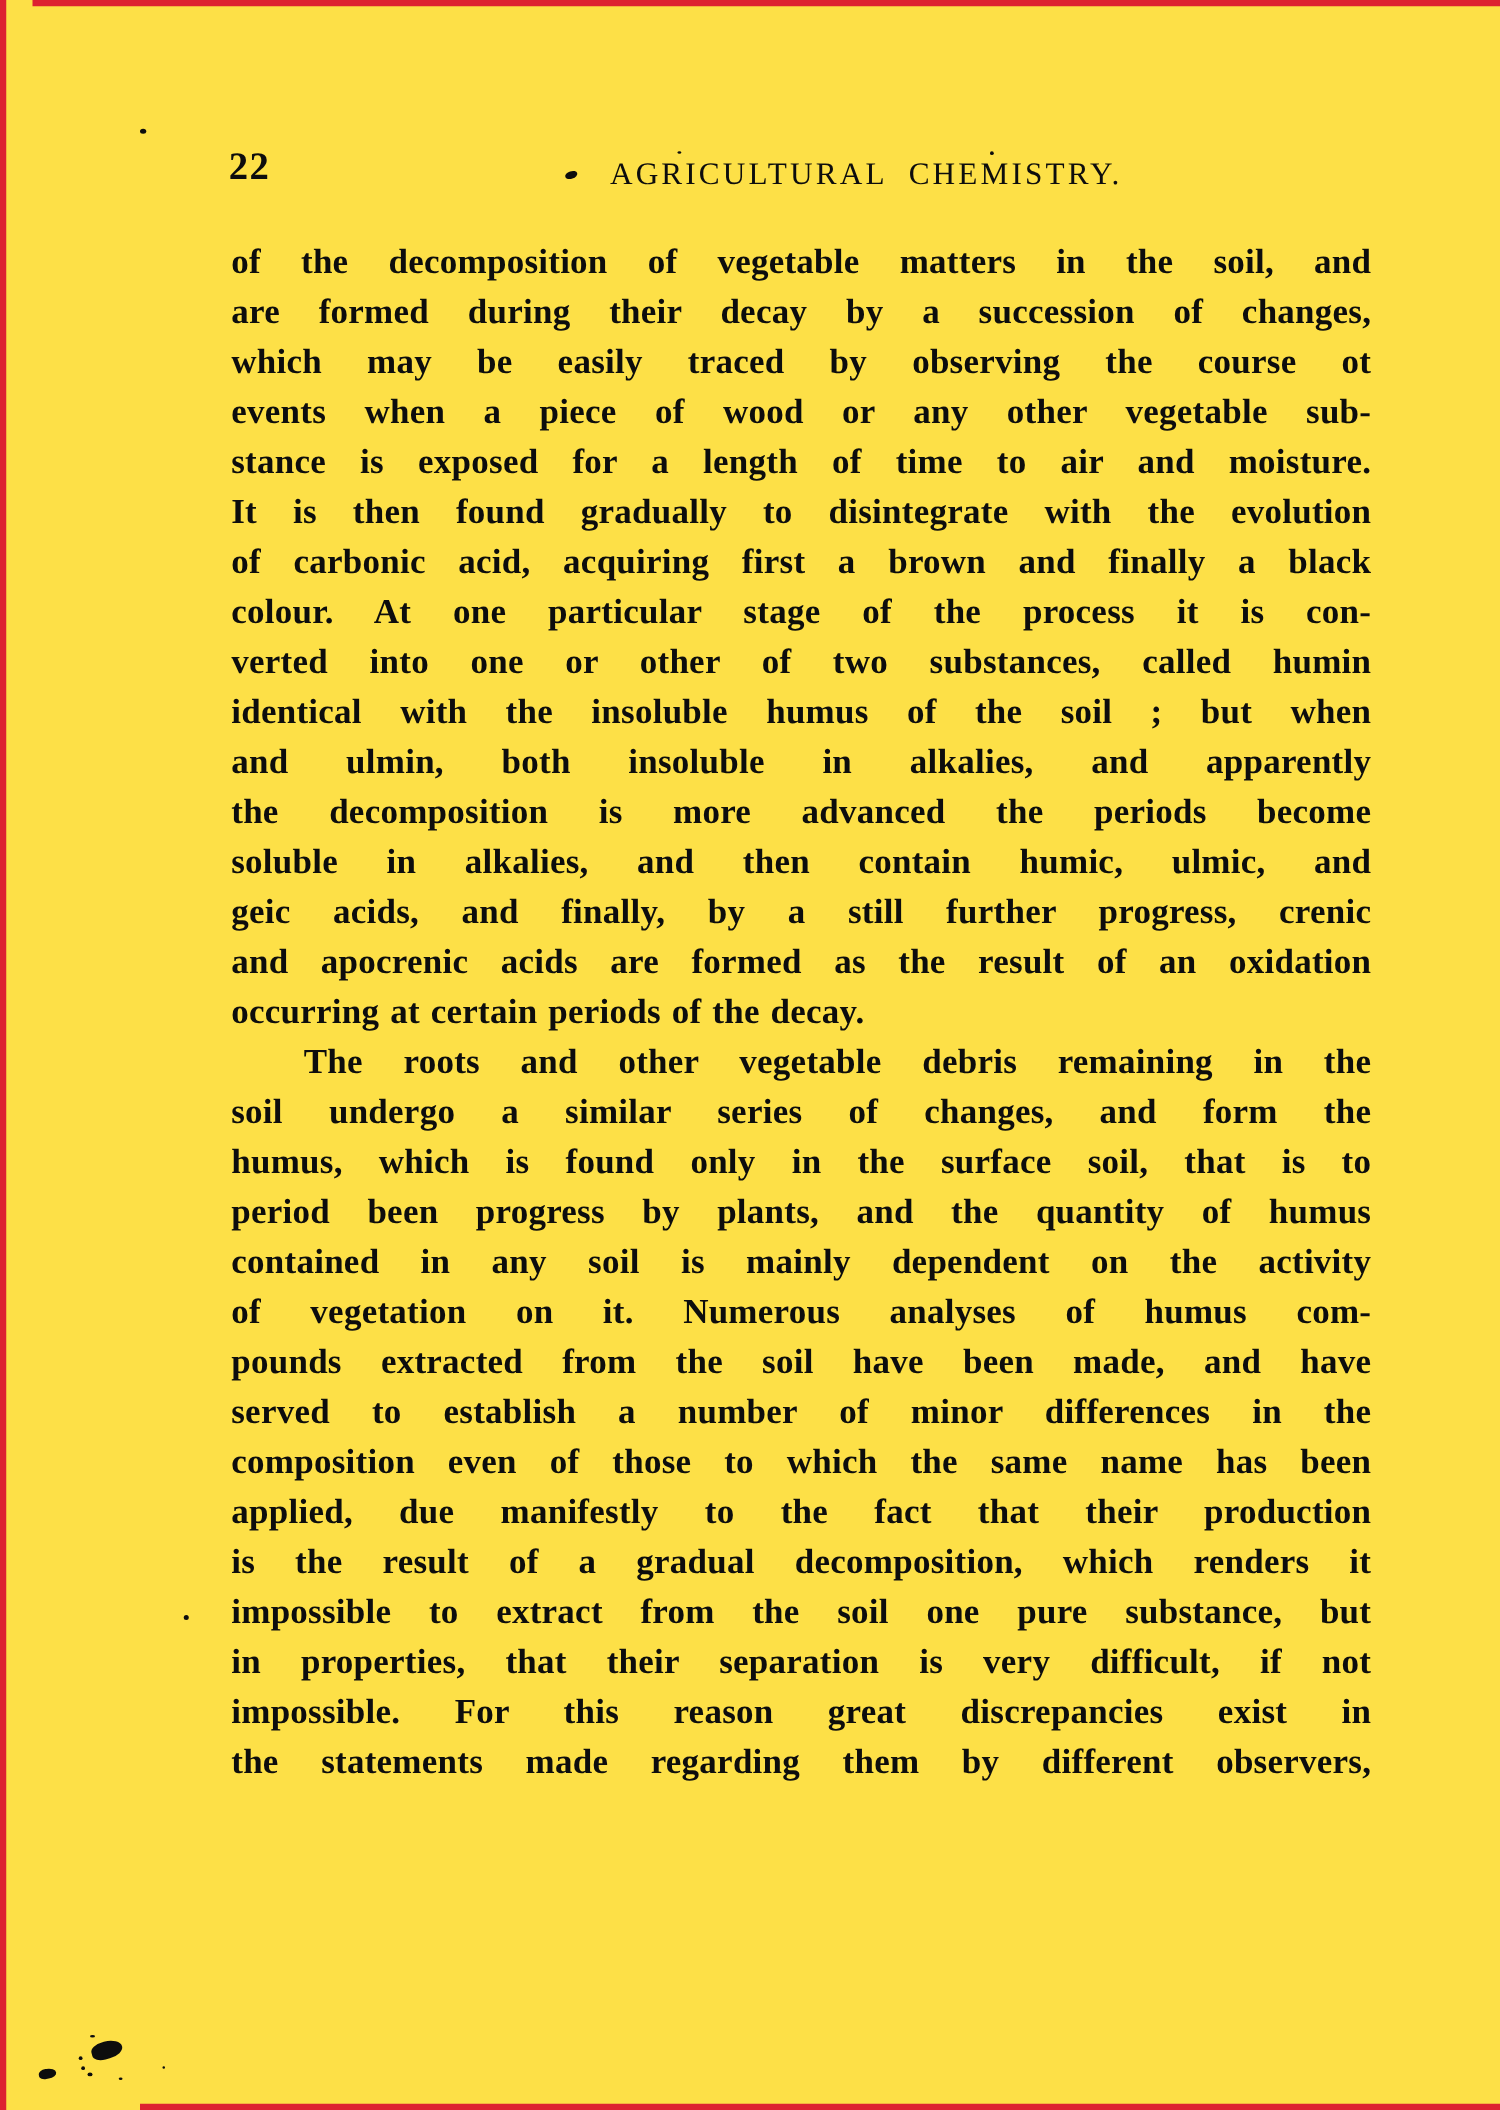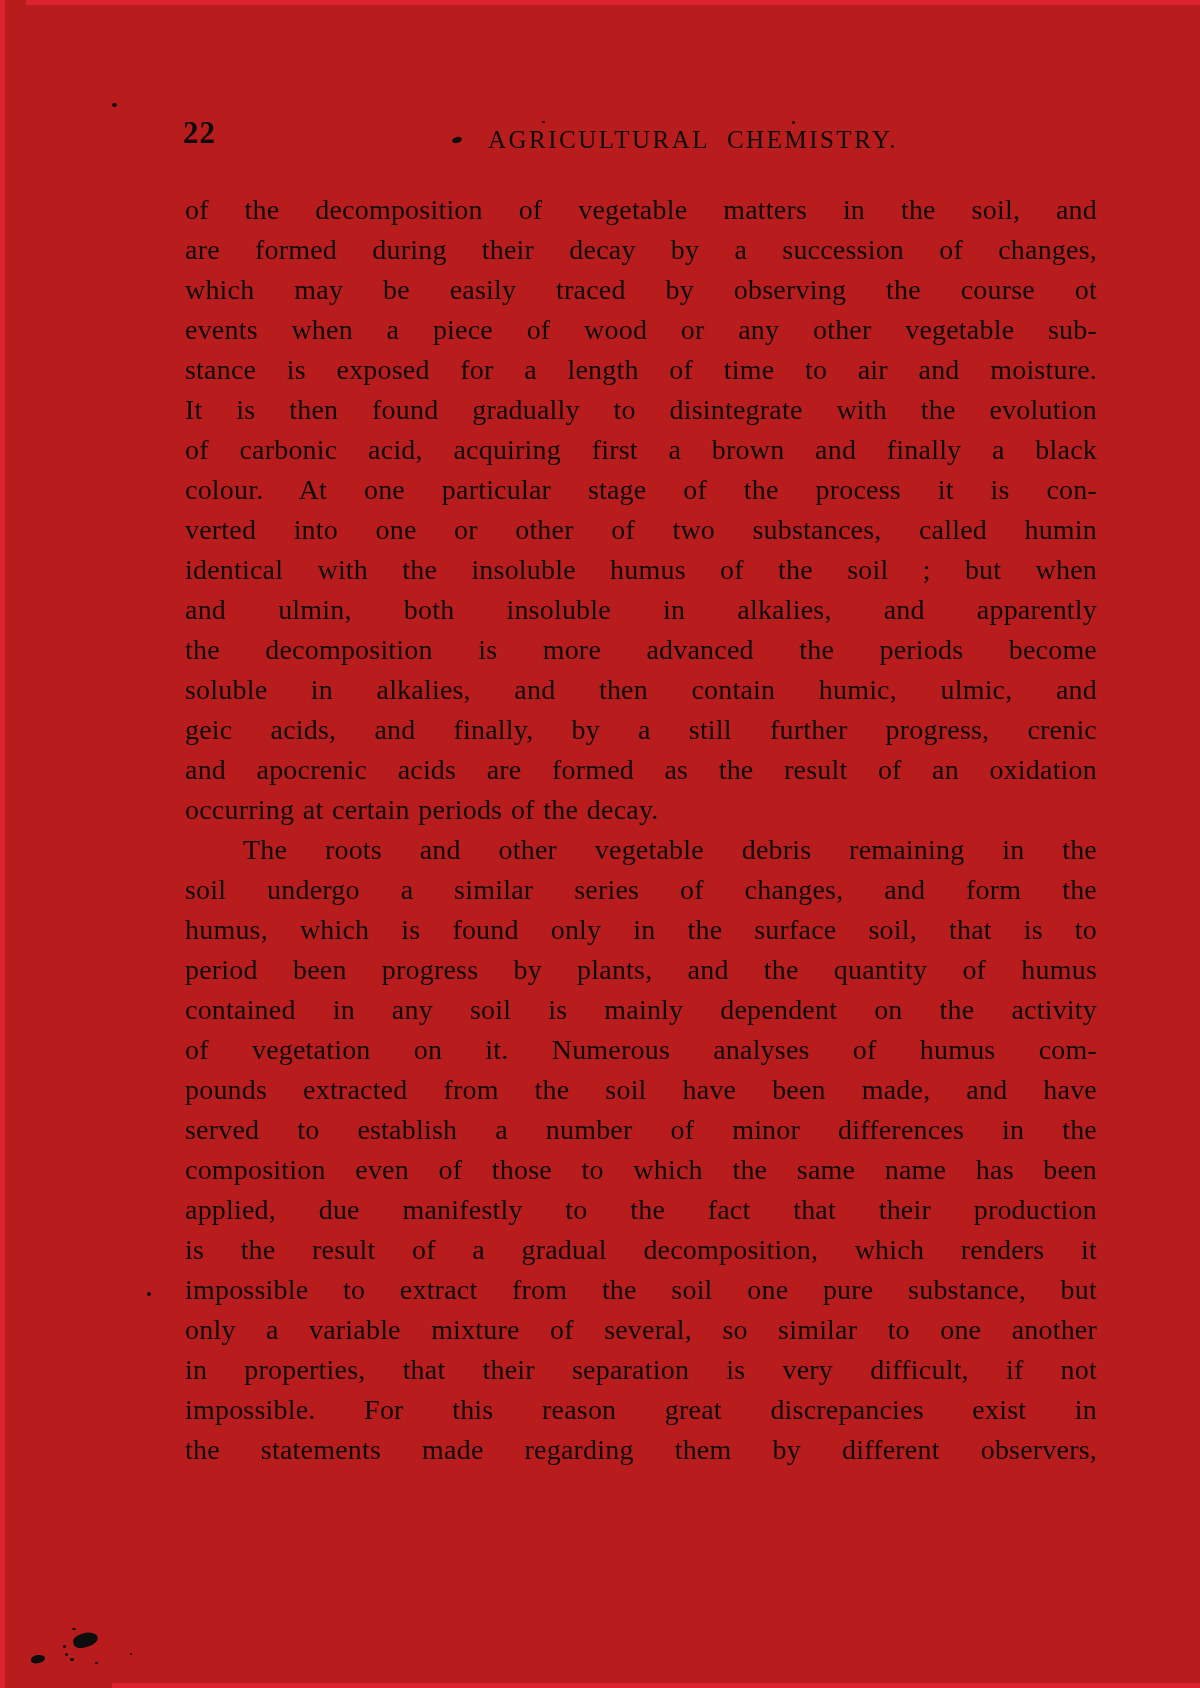--- a/index.html
+++ b/index.html
@@ -1,20 +1,20 @@
 <!DOCTYPE html>
 <html><head>
 <meta charset="utf-8">
 <style>
   html, body { margin: 0; padding: 0; background: #ffffff; }
   #page {
     position: relative;
     width: 1200px;
     height: 1688px;
-    background: #b91c1c;
+    background: #fde047;
     overflow: hidden;
     font-family: "Liberation Serif", "DejaVu Serif", serif;
     color: #0d0d0d;
   }
   
   .edge { position: absolute; background: #dd2230; }
   #edge-left   { left: 0; top: 0; width: 5px; height: 1688px; }
   #edge-top    { left: 26px; top: 0; width: 1174px; height: 5px; }
   #edge-bottom { left: 112px; top: 1683px; width: 1088px; height: 5px; }
 
@@ -37,21 +37,21 @@
   #header-bullet {
     width: 10px; height: 6px;
     background: #0d0d0d;
     border-radius: 50%;
     transform: rotate(-18deg);
     flex: 0 0 auto;
   }
   #body-text {
     position: absolute;
     left: 185px; top: 190px; width: 912px;
-    font-size: 28px; font-weight: 400;
+    font-size: 28px; font-weight: 700;
     letter-spacing: 0.2px; word-spacing: 1.5px;
   }
   .line {
     height: 40px; line-height: 40px;
     text-align: justify;
     text-align-last: justify;
     overflow: hidden;
     white-space: nowrap;
   }
   .line.last { text-align-last: left; }
@@ -98,21 +98,20 @@
       <div class="line">humus, which is found only in the surface soil, that is to</div>
       <div class="line">period been progress by plants, and the quantity of humus</div>
       <div class="line">contained in any soil is mainly dependent on the activity</div>
       <div class="line">of vegetation on it.  Numerous analyses of humus com-</div>
       <div class="line">pounds extracted from the soil have been made, and have</div>
       <div class="line">served to establish a number of minor differences in the</div>
       <div class="line">composition even of those to which the same name has been</div>
       <div class="line">applied, due manifestly to the fact that their production</div>
       <div class="line">is the result of a gradual decomposition, which renders it</div>
       <div class="line">impossible to extract from the soil one pure substance, but</div>
-      <div class="line">only a variable mixture of several, so similar to one another</div>
       <div class="line">in properties, that their separation is very difficult, if not</div>
       <div class="line">impossible.  For this reason great discrepancies exist in</div>
       <div class="line">the statements made regarding them by different observers,</div>
     </div>
 
   <div id="artifacts">
       <div class="speck" style="left: 112px; top: 103px; width: 5px; height: 4px;"></div>
       <div class="speck" style="left: 542px; top: 121px; width: 3px; height: 2px;"></div>
       <div class="speck" style="left: 792px; top: 121px; width: 3px; height: 3px;"></div>
       <div class="speck" style="left: 147px; top: 1292px; width: 4px; height: 4px;"></div>

